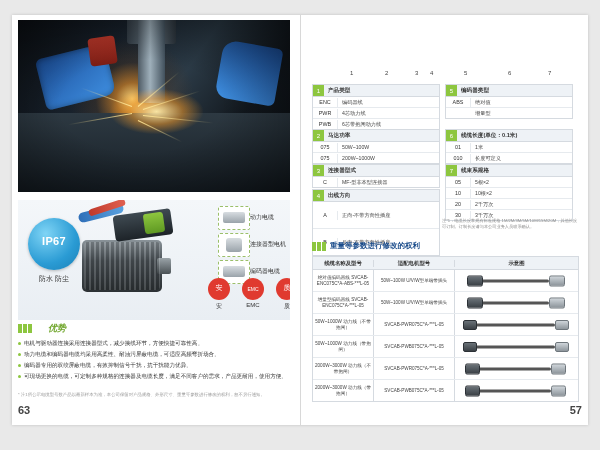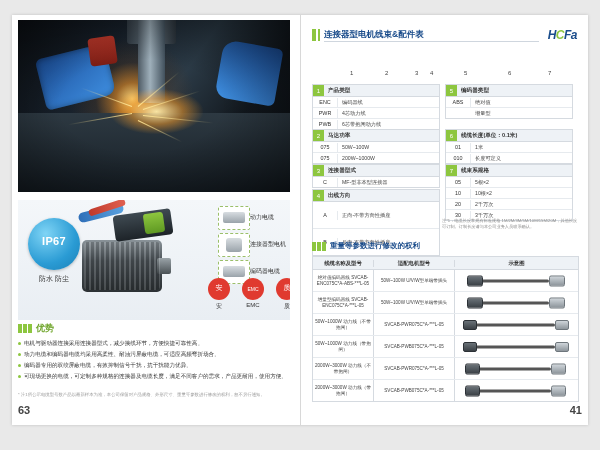--- a/index.html
+++ b/index.html
@@ -36,21 +36,21 @@
   .cablered{position:absolute;left:70px;top:4px;width:38px;height:7px;background:linear-gradient(90deg,#c0392b,#e06050);border-radius:5px;transform:rotate(-18deg);}
   .callout{position:absolute;font-size:6px;color:#333;}
   .cbox{position:absolute;border:1px dashed #9bbf6a;background:#fff;border-radius:2px;}
   .cimg{position:absolute;background:linear-gradient(180deg,#d8dde1,#9aa3aa);border-radius:2px;}
   .badges{position:absolute;left:190px;top:78px;width:96px;height:36px;}
   .badge{position:absolute;width:22px;height:22px;border-radius:50%;background:#e03a2f;}
   .badge span{position:absolute;left:0;right:0;top:5px;text-align:center;color:#fff;font-size:7px;}
   .badgelab{position:absolute;top:24px;width:22px;text-align:center;font-size:6px;color:#333;}
 
   .adv{position:absolute;left:18px;top:322px;width:272px;}
-  .advhd{display:flex;align-items:center;gap:4px;}
+  .advhd{display:flex;align-items:center;gap:16px;font-style:italic;}
   .advhd .bars{display:inline-block;width:14px;height:9px;background:
      linear-gradient(90deg,#8dc63f 0 4px,transparent 4px 5px,#8dc63f 5px 9px,transparent 9px 10px,#8dc63f 10px 14px);}
   .advhd .t{font-size:9px;font-weight:bold;color:#6fa52a;}
   .advlist{margin-top:4px;}
   .advitem{display:flex;gap:3px;font-size:5.6px;color:#333;line-height:8px;margin-bottom:3px;}
   .dot{width:3px;height:3px;border-radius:50%;background:#8dc63f;margin-top:2.5px;flex:0 0 3px;}
   .foot{position:absolute;left:18px;top:392px;width:250px;font-size:4.4px;color:#999;line-height:6px;}
   .pgl{position:absolute;left:18px;top:404px;font-size:11px;font-weight:bold;color:#444;}
 
   
@@ -188,27 +188,20 @@
         </div>
       <div class="advitem">
           <span class="dot"></span>
           <span>可现场更换的电缆，可定制多种规格的连接器及电缆长度，满足不同客户的需求，产品更耐用，使用方便。</span>
         </div>
     </div>
   </div>
   <div class="foot">* 注1所公示电缆型号数产品以最新样本为准，本公司保留对产品规格、外形尺寸、重量等参数进行修改的权利，恕不另行通知。</div>
   <div class="pgl">63</div>
 
-  <div class="rhead">
-    <div class="bar"></div>
-    <div class="bar2"></div>
-    <div class="title">连接器型电机线束&amp;配件表</div>
-    <div class="line"></div>
-    <div class="logo">H<i>C</i>Fa</div>
-  </div>
 
   <div class="codenums">
     <span style="left:38px;">1</span>
     <span style="left:73px;">2</span>
     <span style="left:103px;">3</span>
     <span style="left:118px;">4</span>
     <span style="left:152px;">5</span>
     <span style="left:196px;">6</span>
     <span style="left:236px;">7</span>
   </div>
@@ -404,14 +397,14 @@
 动力线（带抱闸）</div>
       <div class="s2">SVCAB-PWB075C*A-***L-05</div>
       <div class="s3">
         <div class="cab" style="left:22px;width:74px;"></div>
         <div class="plug plugdark" style="left:10px;width:13px;height:9px;"></div>
         <div class="plug" style="left:96px;width:13px;height:9px;"></div>
       </div>
     </div>
   </div>
 
-  <div class="pgr">41</div>
+  <div class="pgr">57</div>
 </div>
 
 </body></html>

